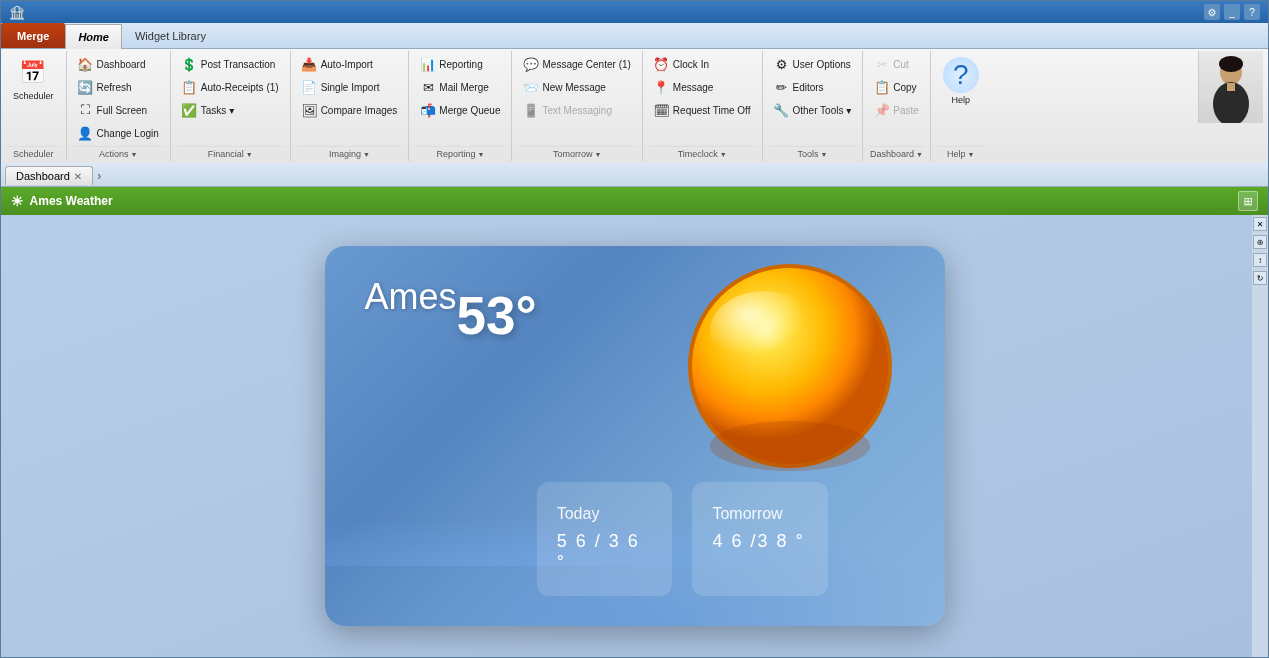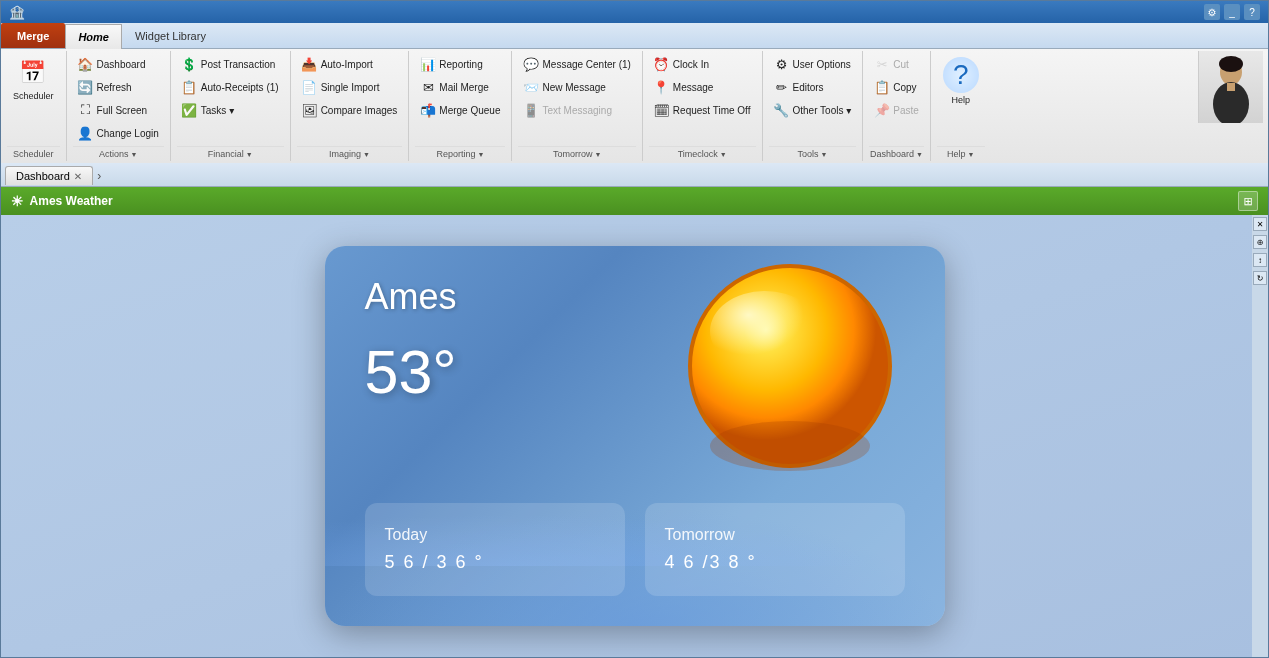--- a/index.html
+++ b/index.html
@@ -41,26 +41,26 @@
     .tab { display: flex; align-items: center; gap: 4px; padding: 3px 10px; background: linear-gradient(to bottom, #f8f8f8, #e0e0e0); border: 1px solid #aaa; border-bottom: none; font-size: 11px; cursor: pointer; border-radius: 3px 3px 0 0; }
     .tab .close { font-size: 10px; color: #666; cursor: pointer; }
     .tab-chevron { color: #555; font-size: 12px; margin-left: 4px; cursor: pointer; }
 
     
     .widget-header { background: linear-gradient(to bottom, #5aaa2a, #4a9020); height: 28px; display: flex; align-items: center; padding: 0 10px; justify-content: space-between; }
     .widget-title { color: white; font-size: 12px; font-weight: 600; display: flex; align-items: center; gap: 6px; }
     .widget-icon { font-size: 14px; }
     .widget-controls { display: flex; gap: 2px; }
     .widget-ctrl-btn { width: 20px; height: 20px; background: rgba(255,255,255,0.2); border: 1px solid rgba(255,255,255,0.4); border-radius: 2px; cursor: pointer; display: flex; align-items: center; justify-content: center; color: white; font-size: 11px; }
-    .weather-card { background: linear-gradient(135deg, #6899d0 0%, #5585c0 30%, #7aaad8 70%, #8ab4e0 100%); border-radius: 20px; width: 620px; height: 380px; position: relative; overflow: hidden; display: flex; flex-direction: column; padding: 30px 40px; box-shadow: 0 8px 32px rgba(0,0,0,0.3); }
+    .weather-card { background: linear-gradient(135deg, #6899d0 0%, #5585c0 30%, #7aaad8 70%, #8ab4e0 100%); border-radius: 20px; width: 620px; height: 380px; position: relative; overflow: hidden; display: flex; flex-direction: row; padding: 30px 40px; box-shadow: 0 8px 32px rgba(0,0,0,0.3); }
     .weather-card::before { content: ''; position: absolute; bottom: 0; left: 0; right: 0; height: 120px; background: radial-gradient(ellipse at 50% 100%, rgba(100,150,220,0.6) 0%, transparent 70%); }
     .weather-card::after { content: ''; position: absolute; bottom: 60px; left: 0; right: 0; height: 60px; background: radial-gradient(ellipse at 30% 100%, rgba(120,170,240,0.4) 0%, transparent 60%); }
 
     .city-name { color: white; font-size: 36px; font-weight: 300; text-shadow: 1px 1px 4px rgba(0,0,0,0.3); }
-    .temp { color: white; font-size: 61px; font-weight: 400; text-shadow: 2px 2px 8px rgba(0,0,0,0.3); line-height: 1; margin-top: 24px; }
+    .temp { color: white; font-size: 53px; font-weight: 700; text-shadow: 2px 2px 8px rgba(0,0,0,0.3); line-height: 1; margin-top: 13px; }
     .forecast-row { display: flex; gap: 20px; margin-top: auto; position: relative; z-index: 1; }
     .forecast-item { flex: 1; background: rgba(255,255,255,0.15); border-radius: 12px; padding: 23px 20px; }
     .forecast-label { color: rgba(255,255,255,0.9); font-size: 16px; font-weight: 400; margin-bottom: 8px; }
     .forecast-temps { color: white; font-size: 18px; letter-spacing: 2px; }
 
     .disabled { color: #aaa !important; }
     .disabled .icon { opacity: 0.4; }
 
     
     .app-window { width: 1269px; height: 658px; display: flex; flex-direction: column; border: 1px solid #5a7a9a; }

